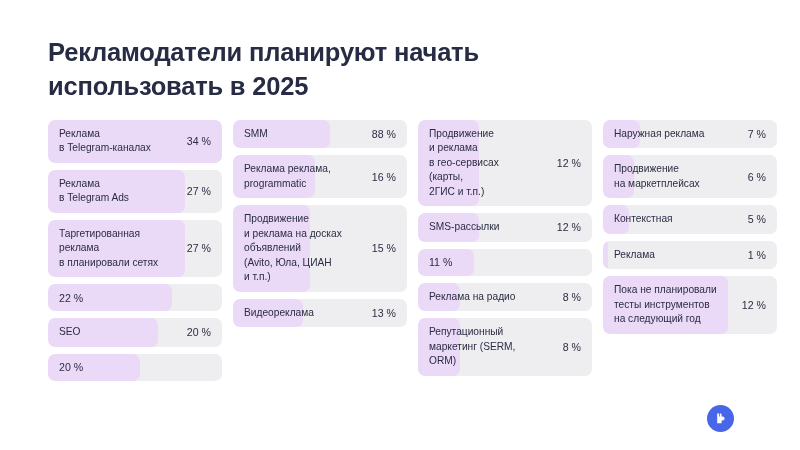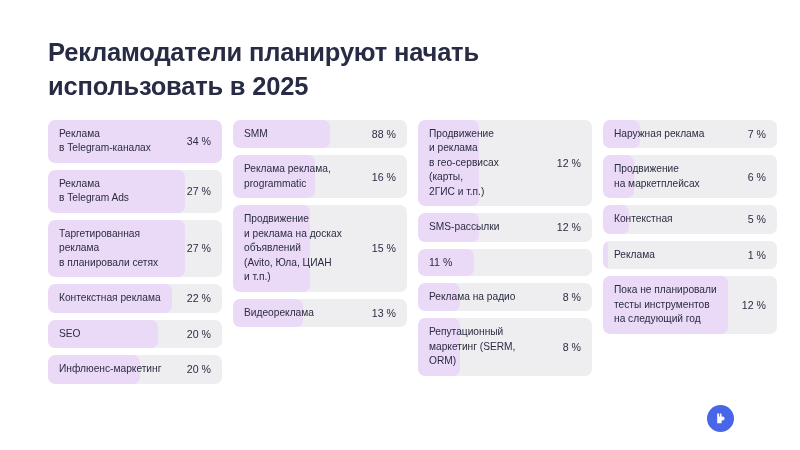--- a/index.html
+++ b/index.html
@@ -151,35 +151,33 @@
           <div class="bar-content">
             <span class="bar-label">Таргетированная
 реклама
 в планировали сетях</span>
             <span class="bar-value">27 %</span>
           </div>
         </div>
         <div class="bar-row">
           <div class="bar-fill" style="width: 71%;"></div>
           <div class="bar-content">
-            <span class="bar-label">Контекстная реклама</span>
             <span class="bar-value">22 %</span>
           </div>
         </div>
         <div class="bar-row">
           <div class="bar-fill" style="width: 63%;"></div>
           <div class="bar-content">
             <span class="bar-label">SEO</span>
             <span class="bar-value">20 %</span>
           </div>
         </div>
         <div class="bar-row">
           <div class="bar-fill" style="width: 53%;"></div>
           <div class="bar-content">
-            <span class="bar-label">Инфлюенс-маркетинг</span>
             <span class="bar-value">20 %</span>
           </div>
         </div>
       </div>
       <div class="column">
         <div class="bar-row">
           <div class="bar-fill" style="width: 56%;"></div>
           <div class="bar-content">
             <span class="bar-label">SMM</span>
             <span class="bar-value">88 %</span>

